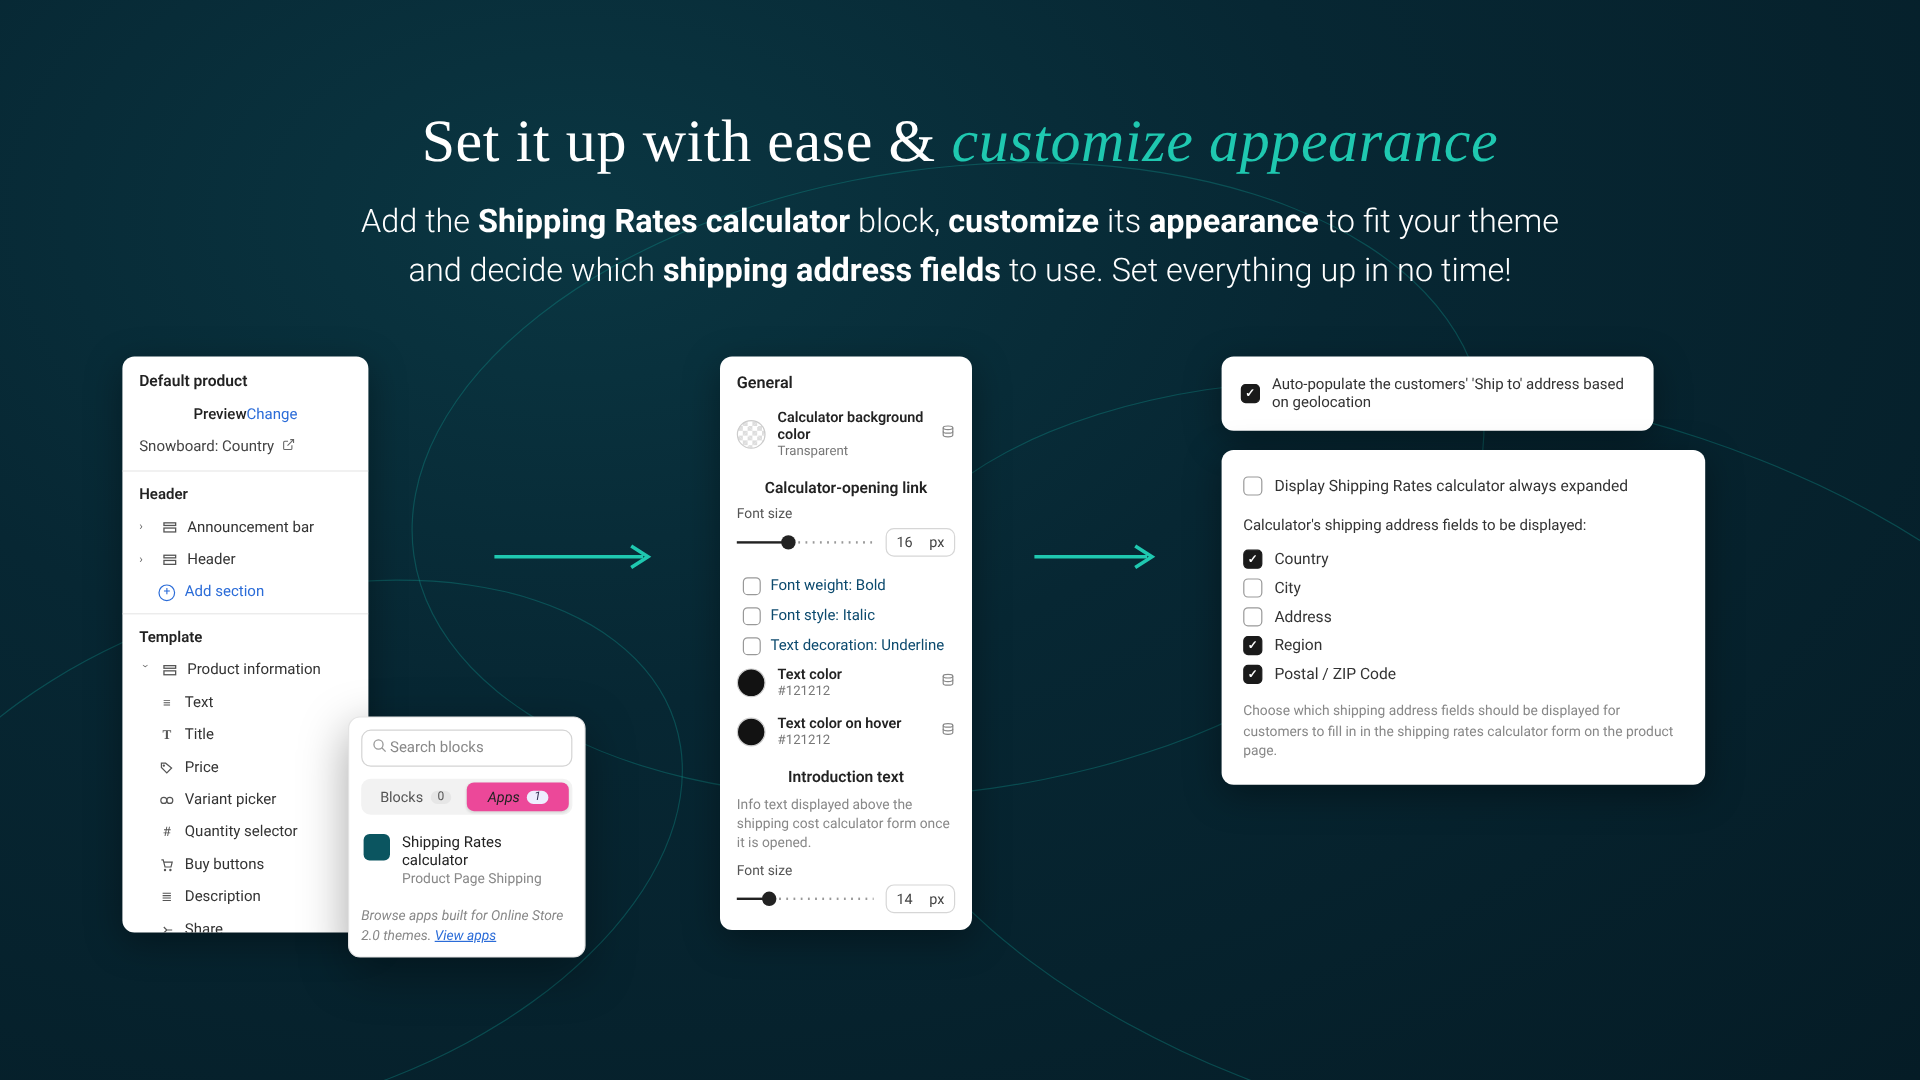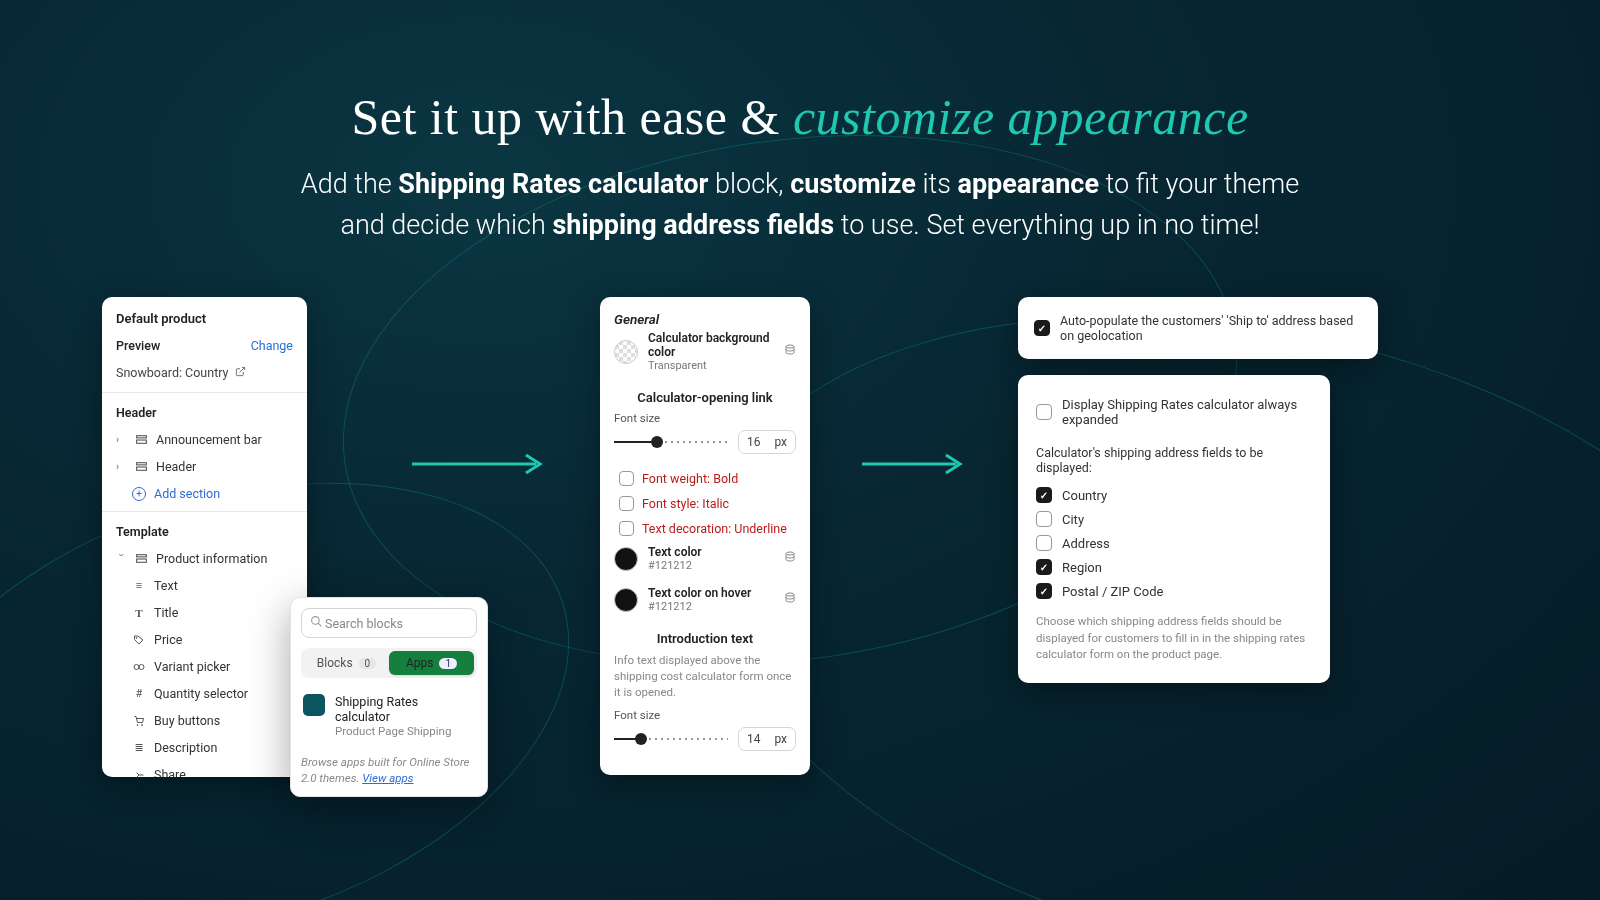--- a/index.html
+++ b/index.html
@@ -66,21 +66,21 @@
   background: #fff;
   border-radius: 10px;
   box-shadow: 0 8px 30px rgba(0,0,0,0.35);
   color: #222;
   font-size: 13px;
 }
 
 
 .panel-1 { left: 102px; top: 0; width: 205px; height: 480px; overflow: hidden; }
 .p1-sec-title { font-weight: 600; padding: 14px 14px 8px; font-size: 13px; }
-.p1-row { display: flex; justify-content: space-between; align-items: center; padding: 4px 14px 12px; font-size: 12.5px; }
+.p1-row { display: flex; justify-content: center; align-items: center; padding: 4px 14px 12px; font-size: 12.5px; }
 .p1-row .preview-label { color: #222; font-weight: 500; }
 .p1-row .change { color: #2b6cd8; cursor: pointer; }
 .p1-product { padding: 0 14px 12px; font-size: 12.5px; color: #444; display:flex; align-items:center; gap:6px;}
 .p1-divider { height: 1px; background: #e8e8e8; margin: 0; }
 .p1-header-label { font-weight: 600; padding: 12px 14px 6px; font-size: 12.5px; }
 .p1-item {
   display: flex; align-items: center; gap: 8px;
   padding: 6px 14px; font-size: 12.5px; color: #333; cursor: pointer;
 }
 .p1-item.indent2 { padding-left: 30px; }
@@ -103,35 +103,35 @@
   z-index: 5;
 }
 .pop-search {
   display:flex; align-items:center; gap:2px;
   border:1px solid #d4d4d4; border-radius:8px; padding:6px 8px; color:#888;
 }
 .pop-tabs {
   display:flex; background:#f2f2f2; border-radius:8px; margin-top:10px; padding:3px; font-size:12px;
 }
 .pop-tab { flex:1; text-align:left; padding:5px 0; border-radius:6px; color:#555; cursor:pointer; display:flex; align-items:center; justify-content:center; gap:6px;}
-.pop-tab.active { background:#15803d; box-shadow:0 1px 2px rgba(0,0,0,0.1); color:#222;}
+.pop-tab.active { background:#ec4899; box-shadow:0 1px 2px rgba(0,0,0,0.1); color:#222;font-style:italic;}
 .pop-count { background:#e6e6e6; border-radius:9px; padding:0 6px; font-size:10px; color:#555;}
 .pop-count.active { background:#eef; color:#335;}
 .pop-app {
   display:flex; gap:10px; align-items:flex-start; margin-top:12px; padding:4px 2px;
 }
 .pop-app .app-icon { width:22px; height:22px; background:#0b5560; border-radius:5px; flex-shrink:0;}
 .pop-app .app-name { font-size:12.5px; color:#222; }
 .pop-app .app-sub { font-size:11.5px; color:#888; }
 .pop-foot { margin-top:12px; font-size:11.5px; color:#888; line-height:1.4;font-style:italic; }
 .pop-foot .link { color:#2b6cd8; text-decoration:underline; cursor:pointer; }
 
 
 .panel-2 { left: 600px; top: 0; width: 210px; height: 478px; padding: 14px 14px 0; overflow:hidden;}
-.p2-h { font-weight:600; font-size:13.5px; font-style:italic;}
+.p2-h { font-weight:600; font-size:13.5px; margin-bottom:10px;}
 .p2-color-row { display:flex; align-items:center; gap:10px; padding:4px 0 10px; position:relative;}
 .p2-swatch { width:24px; height:24px; border-radius:50%; border:1px solid #ccc; flex-shrink:0;}
 .p2-swatch.checker {
   background-image:
     linear-gradient(45deg,#ddd 25%,transparent 25%),
     linear-gradient(-45deg,#ddd 25%,transparent 25%),
     linear-gradient(45deg,transparent 75%,#ddd 75%),
     linear-gradient(-45deg,transparent 75%,#ddd 75%);
   background-size:8px 8px;
   background-position:0 0,0 4px,4px -4px,-4px 0;
@@ -148,32 +148,32 @@
   position:relative; flex:1; height:14px;
 }
 .p2-slider .track-solid { position:absolute; left:0; top:6px; height:2px; background:#222; }
 .p2-slider .track-dots {
   position:absolute; top:6px; height:2px; right:0;
   background-image: radial-gradient(circle, #999 1px, transparent 1px);
   background-size: 6px 2px; background-repeat:repeat-x;
 }
 .p2-slider .thumb { position:absolute; top:1px; width:12px; height:12px; background:#222; border-radius:50%; }
 .p2-px-box { border:1px solid #d6d6d6; border-radius:7px; padding:4px 8px; font-size:12px; width:58px; display:flex; justify-content:space-between; color:#444;}
-.p2-check { display:flex; align-items:center; gap:8px; font-size:12.5px; color:#b91c1c; padding:5px 5px; cursor:pointer;}
+.p2-check { display:flex; align-items:center; gap:8px; font-size:12.5px; color:#0c4a6e; padding:5px 5px; cursor:pointer;}
 .p2-check .box { width:15px; height:15px; border:1.5px solid #999; border-radius:4px; }
 .p2-note { font-size:11.5px; color:#888; line-height:1.4; margin:2px 0 8px; }
 
 
 .panel-3a { left: 1018px; top: 0; width: 360px; padding: 16px 16px; display:flex; align-items:center; gap:10px;}
 .cb { width:16px; height:16px; border:1.5px solid #999; border-radius:4px; flex-shrink:0; display:inline-flex; align-items:center; justify-content:center;}
 .cb.checked { background:#1a1a1a; border-color:#1a1a1a; color:#fff; font-size:10px; font-weight:700;}
 .panel-3a .lab { font-size:12.5px; color:#333; }
 
 
-.panel-3b { left: 1018px; top: 78px; width: 312px; padding: 18px 18px 20px; }
+.panel-3b { left: 1018px; top: 78px; width: 403px; padding: 18px 18px 20px; }
 .p3-row { display:flex; align-items:center; gap:10px; font-size:13px; color:#333; padding:4px 0; cursor:pointer;}
 .p3-h { font-size:12.5px; color:#333; margin:14px 0 8px; }
 .p3-note { font-size:11.5px; color:#888; line-height:1.45; margin-top:10px;}
 
 </style>
 </head>
 <body>
 
 <div class="bg-swirl swirl-1"></div>
 <div class="bg-swirl swirl-2"></div>

